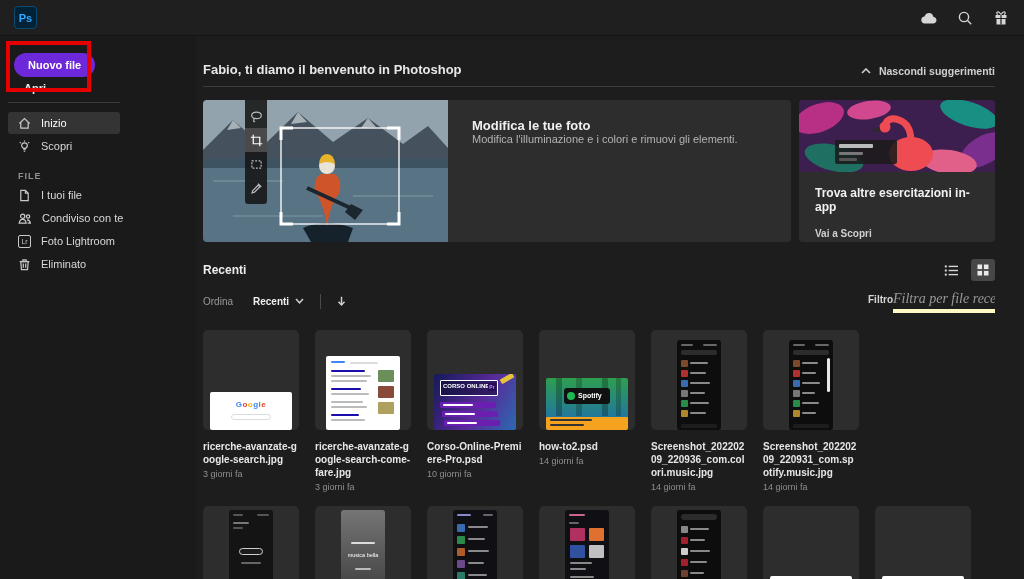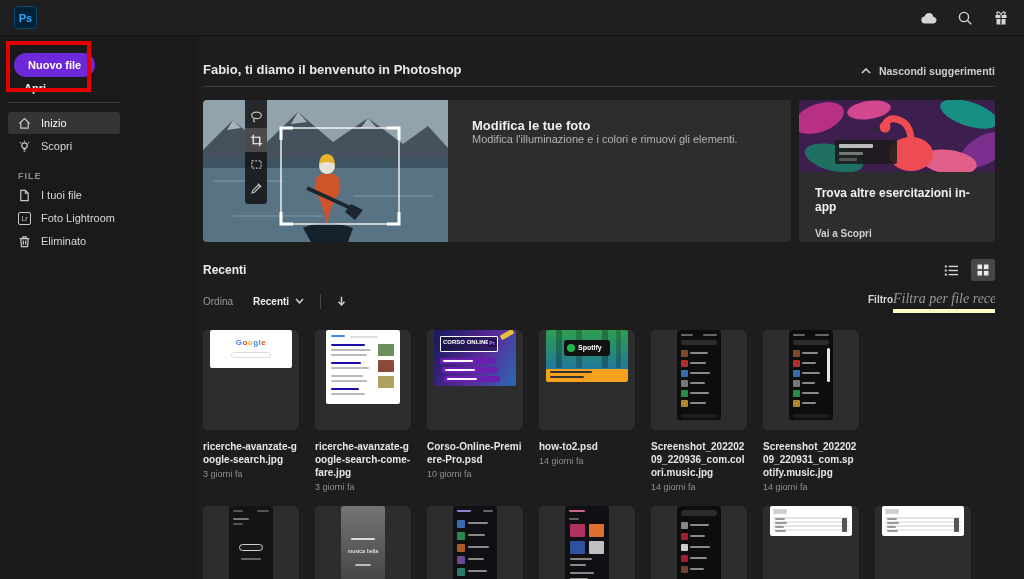--- a/index.html
+++ b/index.html
@@ -88,21 +88,21 @@
   .sort-dir svg { stroke:#cfcfcf; fill:none; stroke-width:1.5; }
   .filter-group { display:flex; align-items:baseline; }
   .filter-label { font-size:10px; font-weight:bold; color:#d6d6d6; }
   .filter-input { width:102px; background:transparent; border:none;
     border-bottom:4px solid #fef9c3; font-size:14px; font-style:italic;
     color:#e0e0e0; padding:2px 0; outline:none; font-family:Liberation Serif, serif; }
   .filter-input::placeholder { color:#9a9a9a; }
 
   .grid { display:grid; grid-template-columns:repeat(7, 96px); column-gap:16px; margin-top:17px; }
   .tile { width:96px; height:100px; background:#2d2d2d; border-radius:5px;
-    display:flex; align-items:flex-start; justify-content:center; cursor:pointer; overflow:hidden; }
+    display:flex; align-items:flex-end; justify-content:center; cursor:pointer; overflow:hidden; }
   .fname { font-size:10px; color:#e6e6e6; margin-top:10px; line-height:1.3;
     word-break:break-all; font-weight:bold; }
   .fdate { font-size:9px; color:#8f8f8f; margin-top:3px; }
   .grid.row2 { margin-top:14px; }
 
   
   .th { position:relative; overflow:hidden; border-radius:2px; }
   .ln { position:absolute; background:#8a8a8a; height:2px; border-radius:1px; }
   .sq { position:absolute; border-radius:1px; }
 </style>
@@ -158,20 +158,29 @@
         </svg>
       <span>Scopri</span>
     </div>
     <div class="nav-section">FILE</div>
     <div class="nav-item">
       <svg width="13" height="13" viewBox="0 0 14 14">
           <path d="M3 1.5h5l3 3v8H3z"></path>
           <path d="M8 1.5v3h3"></path>
         </svg>
       <span>I tuoi file</span>
+    </div>
+    <div class="nav-item">
+      <svg width="14" height="13" viewBox="0 0 15 14">
+          <circle cx="5" cy="4.5" r="2.3"></circle>
+          <path d="M1.2 12c.4-2.6 1.9-4 3.8-4s3.4 1.4 3.8 4z"></path>
+          <circle cx="10.8" cy="4.8" r="1.8"></circle>
+          <path d="M9.7 8.4c1.9.1 3.2 1.4 3.6 3.6h-3"></path>
+        </svg>
+      <span>Condiviso con te</span>
     </div>
     <div class="nav-item">
       <span class="lr-badge">Lr</span>
       <span>Foto Lightroom</span>
     </div>
     <div class="nav-item">
       <svg width="13" height="13" viewBox="0 0 14 14">
           <path d="M3 3.8h8l-.7 8.7H3.7z"></path>
           <line x1="1.8" y1="3.8" x2="12.2" y2="3.8"></line>
           <path d="M5.3 3.5V2h3.4v1.5"></path>

